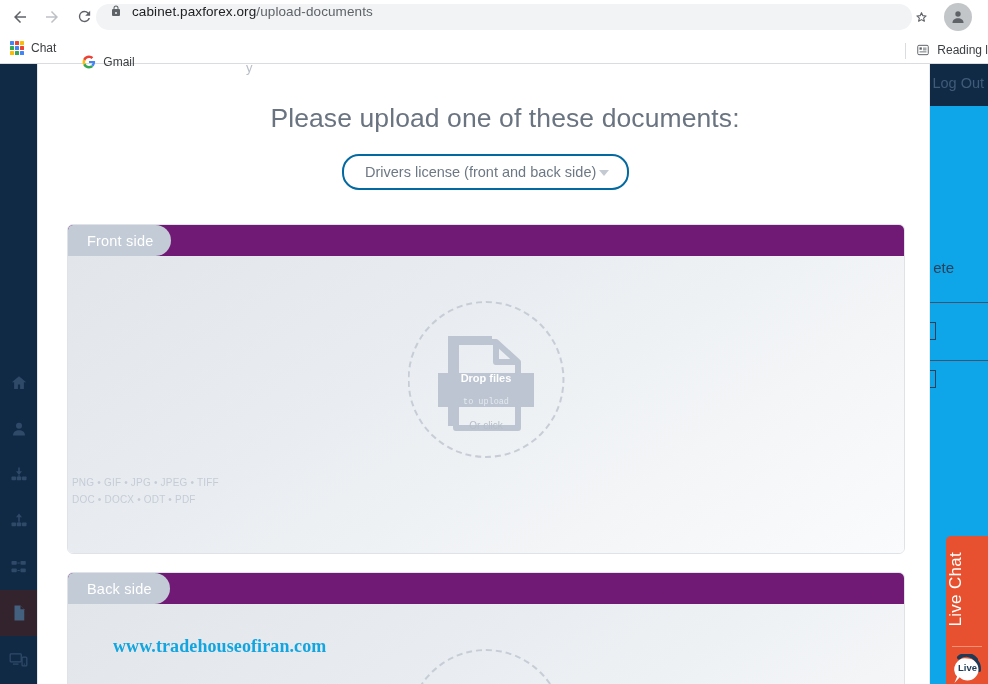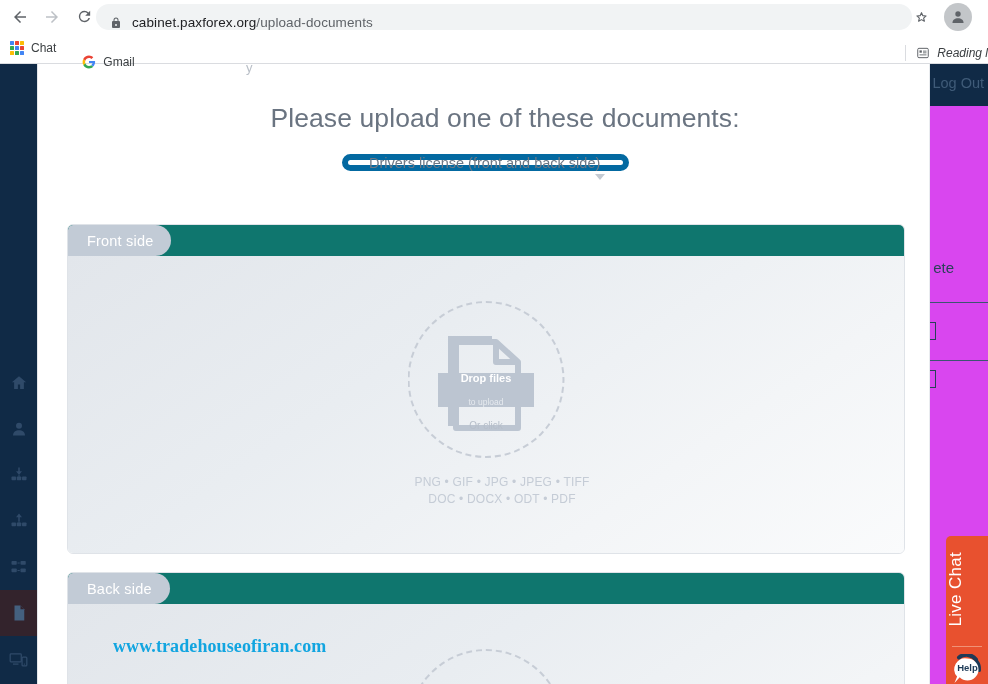--- a/index.html
+++ b/index.html
@@ -28,21 +28,21 @@
     color: #5f6368;
     flex: 0 0 auto;
   }
   .nav-btn.disabled { color: #bdc1c6; }
   #back-button { margin-left: 4px; }
   #omnibox {
     position: absolute; left: 96px; top: 4px;
     width: 816px; height: 26px;
     background: #f1f3f4;
     border-radius: 13px;
-    display: flex; align-items: flex-end;
+    display: flex; align-items: flex-start;
   }
   #lock-icon { margin-left: 14px; display: flex; align-items: center; color: #5f6368; }
   #url-text {
     margin-left: 10px;
     font-size: 13.5px;
     color: #202124;
     letter-spacing: 0.1px;
     white-space: nowrap;
   }
   #url-text .url-host { color: #202124; }
@@ -57,22 +57,22 @@
     width: 988px; height: 31px;
     display: flex; align-items: center;
     border-bottom: 1px solid #dadce0;
   }
   .bm-item { display: flex; align-items: center; height: 24px; padding: 0 8px; margin-left: 2px; }
   .bm-label { font-size: 12px; color: #3c4043; margin-left: 7px; }
   #apps-grid { width: 14px; height: 14px; display: grid;
      grid-template-columns: repeat(3,1fr); grid-template-rows: repeat(3,1fr); gap: 1.5px; }
   #apps-grid i { display:block; border-radius:0.5px; }
   #reading-list-area {
-    position: absolute; right: 0; top: 4px; height: 31px;
-    display: flex; align-items: center; font-style: italic;
+    position: absolute; right: 0; top: 10px; height: 31px;
+    display: flex; align-items: flex-start;
   }
   #bm-divider { width:1px; height:16px; background:#dadce0; margin-right:10px; }
   #reading-list-label { font-size: 12px; color:#3c4043; margin-left:7px; white-space:nowrap; }
 
   
   #page {
     position: absolute; top: 64px; left: 0;
     width: 988px; height: 620px;
     overflow: hidden;
     background: #ffffff;
@@ -90,21 +90,21 @@
     display: flex; align-items: center; justify-content: center;
     color: #3f5876;
   }
   .side-item.active { background: #33232c; }
   .side-item.active svg { fill: #44607f; }
   .side-item svg { fill: #2f4a69; }
 
   #app-panel-right {
     position: absolute; right: 0; top: 0;
     width: 78px; height: 620px;
-    background: #d946ef;
+    background: #0ea5e9;
   }
   #app-topbar-right {
     position: absolute; right: 0; top: 0;
     width: 78px; height: 42px;
     background: #102a46;
   }
   #logout-label {
     position: absolute; right: 4px; top: 11px;
     font-size: 14.5px; color: #3f5b78; white-space: nowrap;
   }
@@ -137,22 +137,22 @@
     text-align: center;
     font-size: 26.5px;
     font-weight: 400;
     color: #6a7481;
     letter-spacing: 0.1px;
     padding-left: 41px;
   }
 
   #doc-type-select {
     position: absolute; top: 90px; left: 304px;
-    width: 287px; height: 17px;
-    border: 6px solid #0369a1;
+    width: 287px; height: 36px;
+    border: 2px solid #0369a1;
     border-radius: 17px;
     background: #ffffff;
     display: flex; align-items: center;
   }
   #doc-type-label {
     margin-left: 21px;
     font-size: 14.5px;
     color: #6d7885;
     white-space: nowrap;
   }
@@ -171,21 +171,21 @@
     border: 1px solid #dfe3e8;
     border-radius: 6px;
     background: #ffffff;
     overflow: hidden;
   }
   #card-front { top: 160px; height: 330px; }
   #card-back  { top: 508px; height: 330px; }
 
   .card-header {
     height: 31px; width: 100%;
-    background: #0f766e;
+    background: #701a75;
     position: relative;
     padding-left: 10px;
   }
   .side-tab {
     position: absolute; left: 0; top: 0;
     height: 31px;
     padding: 0 18px 0 19px;
     display: flex; align-items: center;
     background: #c2cbd6;
     border-radius: 5px 16px 16px 0;
@@ -215,31 +215,30 @@
   .dz-band {
     position: absolute; left: 50%; top: 117px;
     transform: translateX(-50%);
     width: 96px; height: 34px;
     background: #bcc5d1;
     display: flex; flex-direction: column;
     align-items: center; justify-content: center;
     line-height: 1;
   }
   .dz-band-main { font-size: 11px; font-weight: bold; color: #ffffff; }
-  .dz-band-sub  { font-size: 8.5px; color: #e6eaef; margin-top: 14px; }
+  .dz-band-sub  { font-size: 8.5px; color: #e6eaef; margin-top: 14px; font-family: Liberation Mono, monospace; }
   .dz-orclick {
     position: absolute; left: 50%; top: 164px;
     transform: translateX(-50%);
     font-size: 10px; color: #b6bec9;
     white-space: nowrap;
   }
   .dz-formats {
-    position: absolute; left: 16px; top: 218px; width: 100%;
-    text-align: center;
-    font-size: 12px;
+    position: absolute; left: 4px; top: 218px; width: 100%;
+    font-size: 10px;
     color: #c5ccd6;
     line-height: 17px;
     letter-spacing: 0.2px;
   }
 
   #watermark {
     position: absolute; left: 75px; top: 572px;
     font-family: "Liberation Serif", serif;
     font-weight: bold;
     font-size: 18px;
@@ -505,16 +504,16 @@
 
   <div id="live-chat-tab">
     <span id="live-chat-text">Live Chat</span>
     <div id="live-chat-rule"></div>
     <div id="help-bubble">
       <svg width="33" height="33" viewBox="0 0 33 33">
         <path d="M25.5 7.5a12.5 12.5 0 0 1 2.5 8.5" fill="none" stroke="#1d3a57" stroke-width="4" stroke-linecap="round"></path>
         <path d="M8 3.5a12 12 0 0 1 17 2" fill="none" stroke="#1d3a57" stroke-width="4" stroke-linecap="round"></path>
         <path d="M16.5 4.5a11 11 0 1 1 0 22 11 11 0 0 1-7.8-3.2L3.5 29l2.6-6.4A11 11 0 0 1 16.5 4.5z" fill="#ffffff"></path>
       </svg>
-      <span id="help-label">Help</span>
+      <span id="help-label">Live</span>
     </div>
   </div>
 </div>
 
 </body></html>

